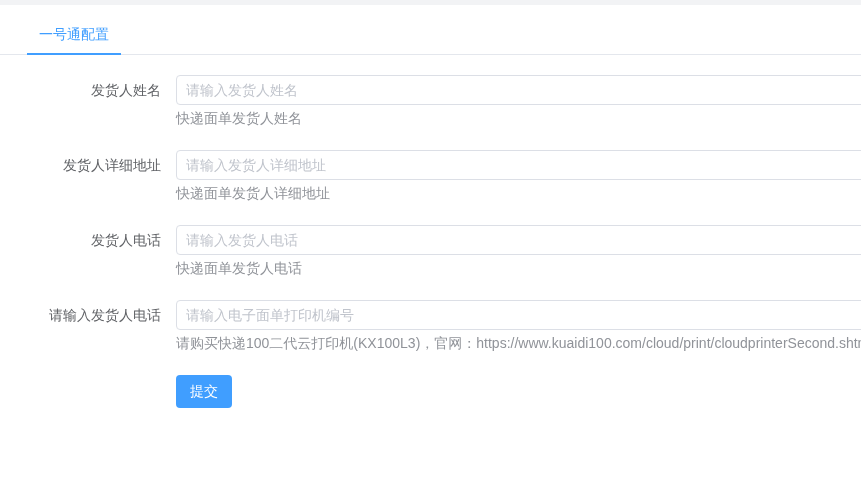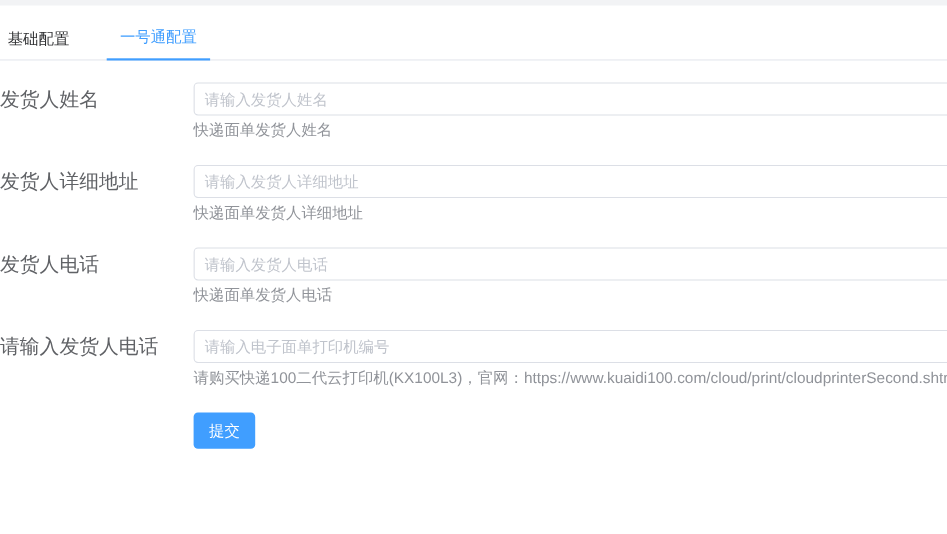--- a/index.html
+++ b/index.html
@@ -57,21 +57,22 @@
     margin-top: 20px;
   }
   .form-item {
     display: flex;
     margin-bottom: 24px;
   }
   .form-label {
     width: 176px;
     box-sizing: border-box;
     padding-right: 15px;
-    font-size: 18px;
+    text-align: right;
+    font-size: 14px;
     line-height: 30px;
     color: #606266;
     white-space: nowrap;
     flex-shrink: 0;
   }
   .form-content { }
   .text-input {
     display: block;
     width: 700px;
     height: 30px;
@@ -114,21 +115,20 @@
   }
 </style>
 </head>
 <body>
 
 <div class="screen">
 
   <div class="top-accent-bar"></div>
 
   <div class="tab-bar">
-    <div class="tab">基础配置</div>
     <div class="tab active">一号通配置</div>
   </div>
 
   <div class="form">
 
     <div class="form-item">
       <div class="form-label">发货人姓名</div>
       <div class="form-content">
         <input class="text-input" type="text" placeholder="请输入发货人姓名" style="">
         <div class="help-text">快递面单发货人姓名</div>

